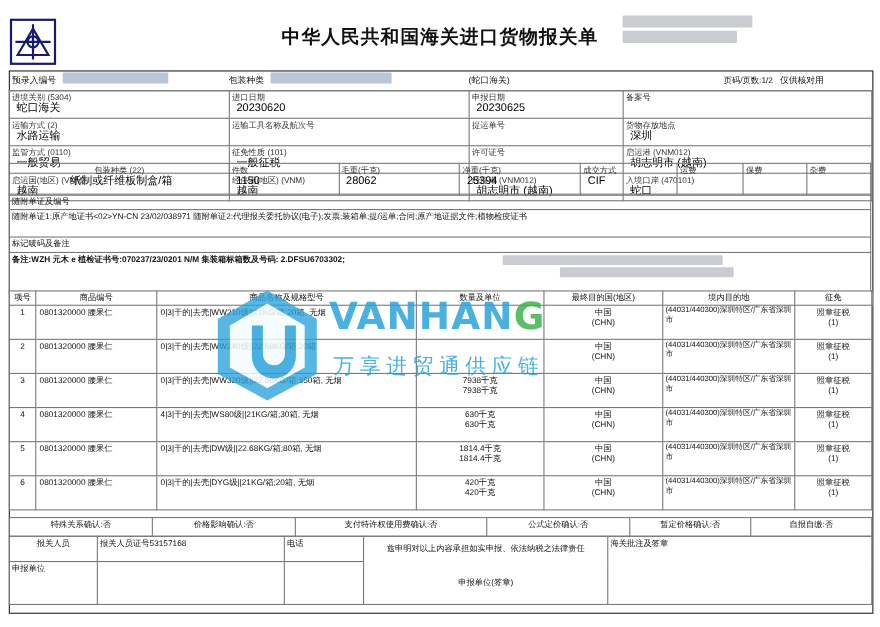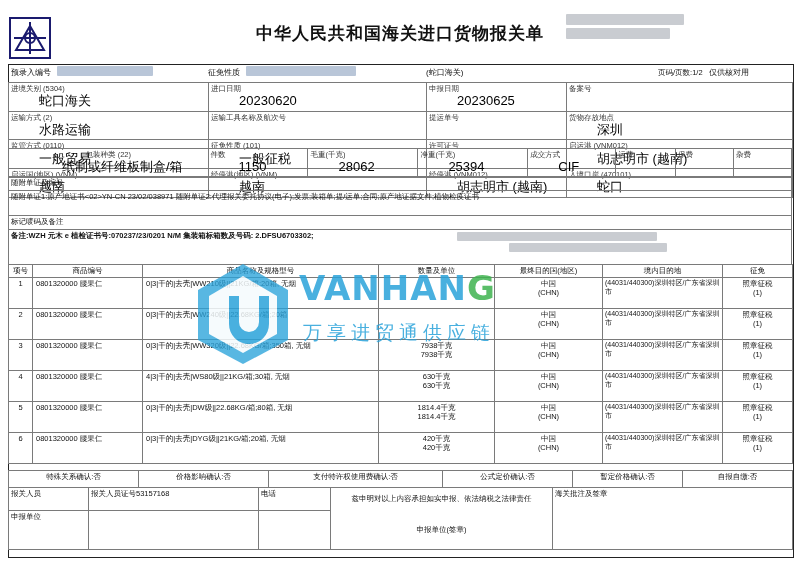--- a/index.html
+++ b/index.html
@@ -37,21 +37,21 @@
   .strip{position:absolute;left:8px;top:64px;width:784px;height:18px;}
   .strip .cellA{position:absolute;left:0;top:0;width:200px;height:18px;padding-left:3px;line-height:18px;}
   .strip .cellB{position:absolute;left:200px;top:0;width:218px;height:18px;line-height:18px;}
   .strip .cellC{position:absolute;left:418px;top:0;width:240px;height:18px;line-height:18px;text-align:left;}
   .strip .cellD{position:absolute;left:658px;top:0;width:126px;height:18px;line-height:18px;text-align:center;}
 
   .mid{position:absolute;left:8px;top:82px;width:784px;}
   .mid table{width:784px;}
   .mid td{height:13px;}
   .cellpair b{display:block;font-weight:normal;color:#333;font-size:7.5px;}
-  .cellpair i{display:block;font-style:normal;font-size:13px;color:#000;padding-left:4px;margin-left:24px;}
+  .cellpair i{display:block;font-style:normal;font-size:10px;color:#000;padding-left:4px;}
 
   
   .goods{position:absolute;left:8px;top:264px;width:784px;}
   .goods table{width:784px;}
   .goods th{border:1px solid #7a7a7a;font-size:7.5px;font-weight:normal;padding:1px;background:#fff;}
   .goods td{font-size:7.5px;}
   .gl{padding-left:3px;}
 
   
   .wm{position:absolute;left:195px;top:258px;width:420px;height:110px;pointer-events:none;opacity:.85;}
@@ -85,21 +85,21 @@
   </div>
 
   <div class="frame"></div>
 
   <div class="strip">
     <div class="cellA">
       <span>预录入编号</span>
       <span class="redact blue" style="width:96px;height:10px;vertical-align:-1px;margin-left:4px;"></span>
     </div>
     <div class="cellB">
-      <span>征免性质</span>
+      <span>包装种类</span>
       <span class="redact blue" style="width:110px;height:10px;vertical-align:-1px;margin-left:4px;"></span>
     </div>
     <div class="cellC">(蛇口海关)</div>
     <div class="cellD">仅供核对用</div>
   </div>
   <div style="position:absolute;left:658px;top:64px;width:134px;text-align:left;font-size:7.5px;line-height:18px;">
     <span>页码/页数:</span><span>1/2</span>
   </div>
   <div style="position:absolute;left:8px;top:82px;width:784px;border-top:1px solid #7a7a7a;"></div>
 
@@ -404,21 +404,21 @@
     <table style="margin-top:-1px;">
       <colgroup>
         <col style="width:80px">
           <col style="width:170px">
           <col style="width:72px">
           <col style="width:222px">
           <col style="width:240px">
       </colgroup>
       <tbody>
         <tr>
-          <td style="height:20px;">报关人员</td>
+          <td style="height:20px;text-align:center;">报关人员</td>
           <td>报关人员证号53157168</td>
           <td>电话</td>
           <td rowspan="2" class="c" style="vertical-align:top;padding-top:6px;">
             <div>兹申明对以上内容承担如实申报、依法纳税之法律责任</div>
             <div style="margin-top:22px;">申报单位(签章)</div>
           </td>
           <td rowspan="2">海关批注及签章</td>
         </tr>
         <tr>
           <td style="height:36px;">申报单位</td>

